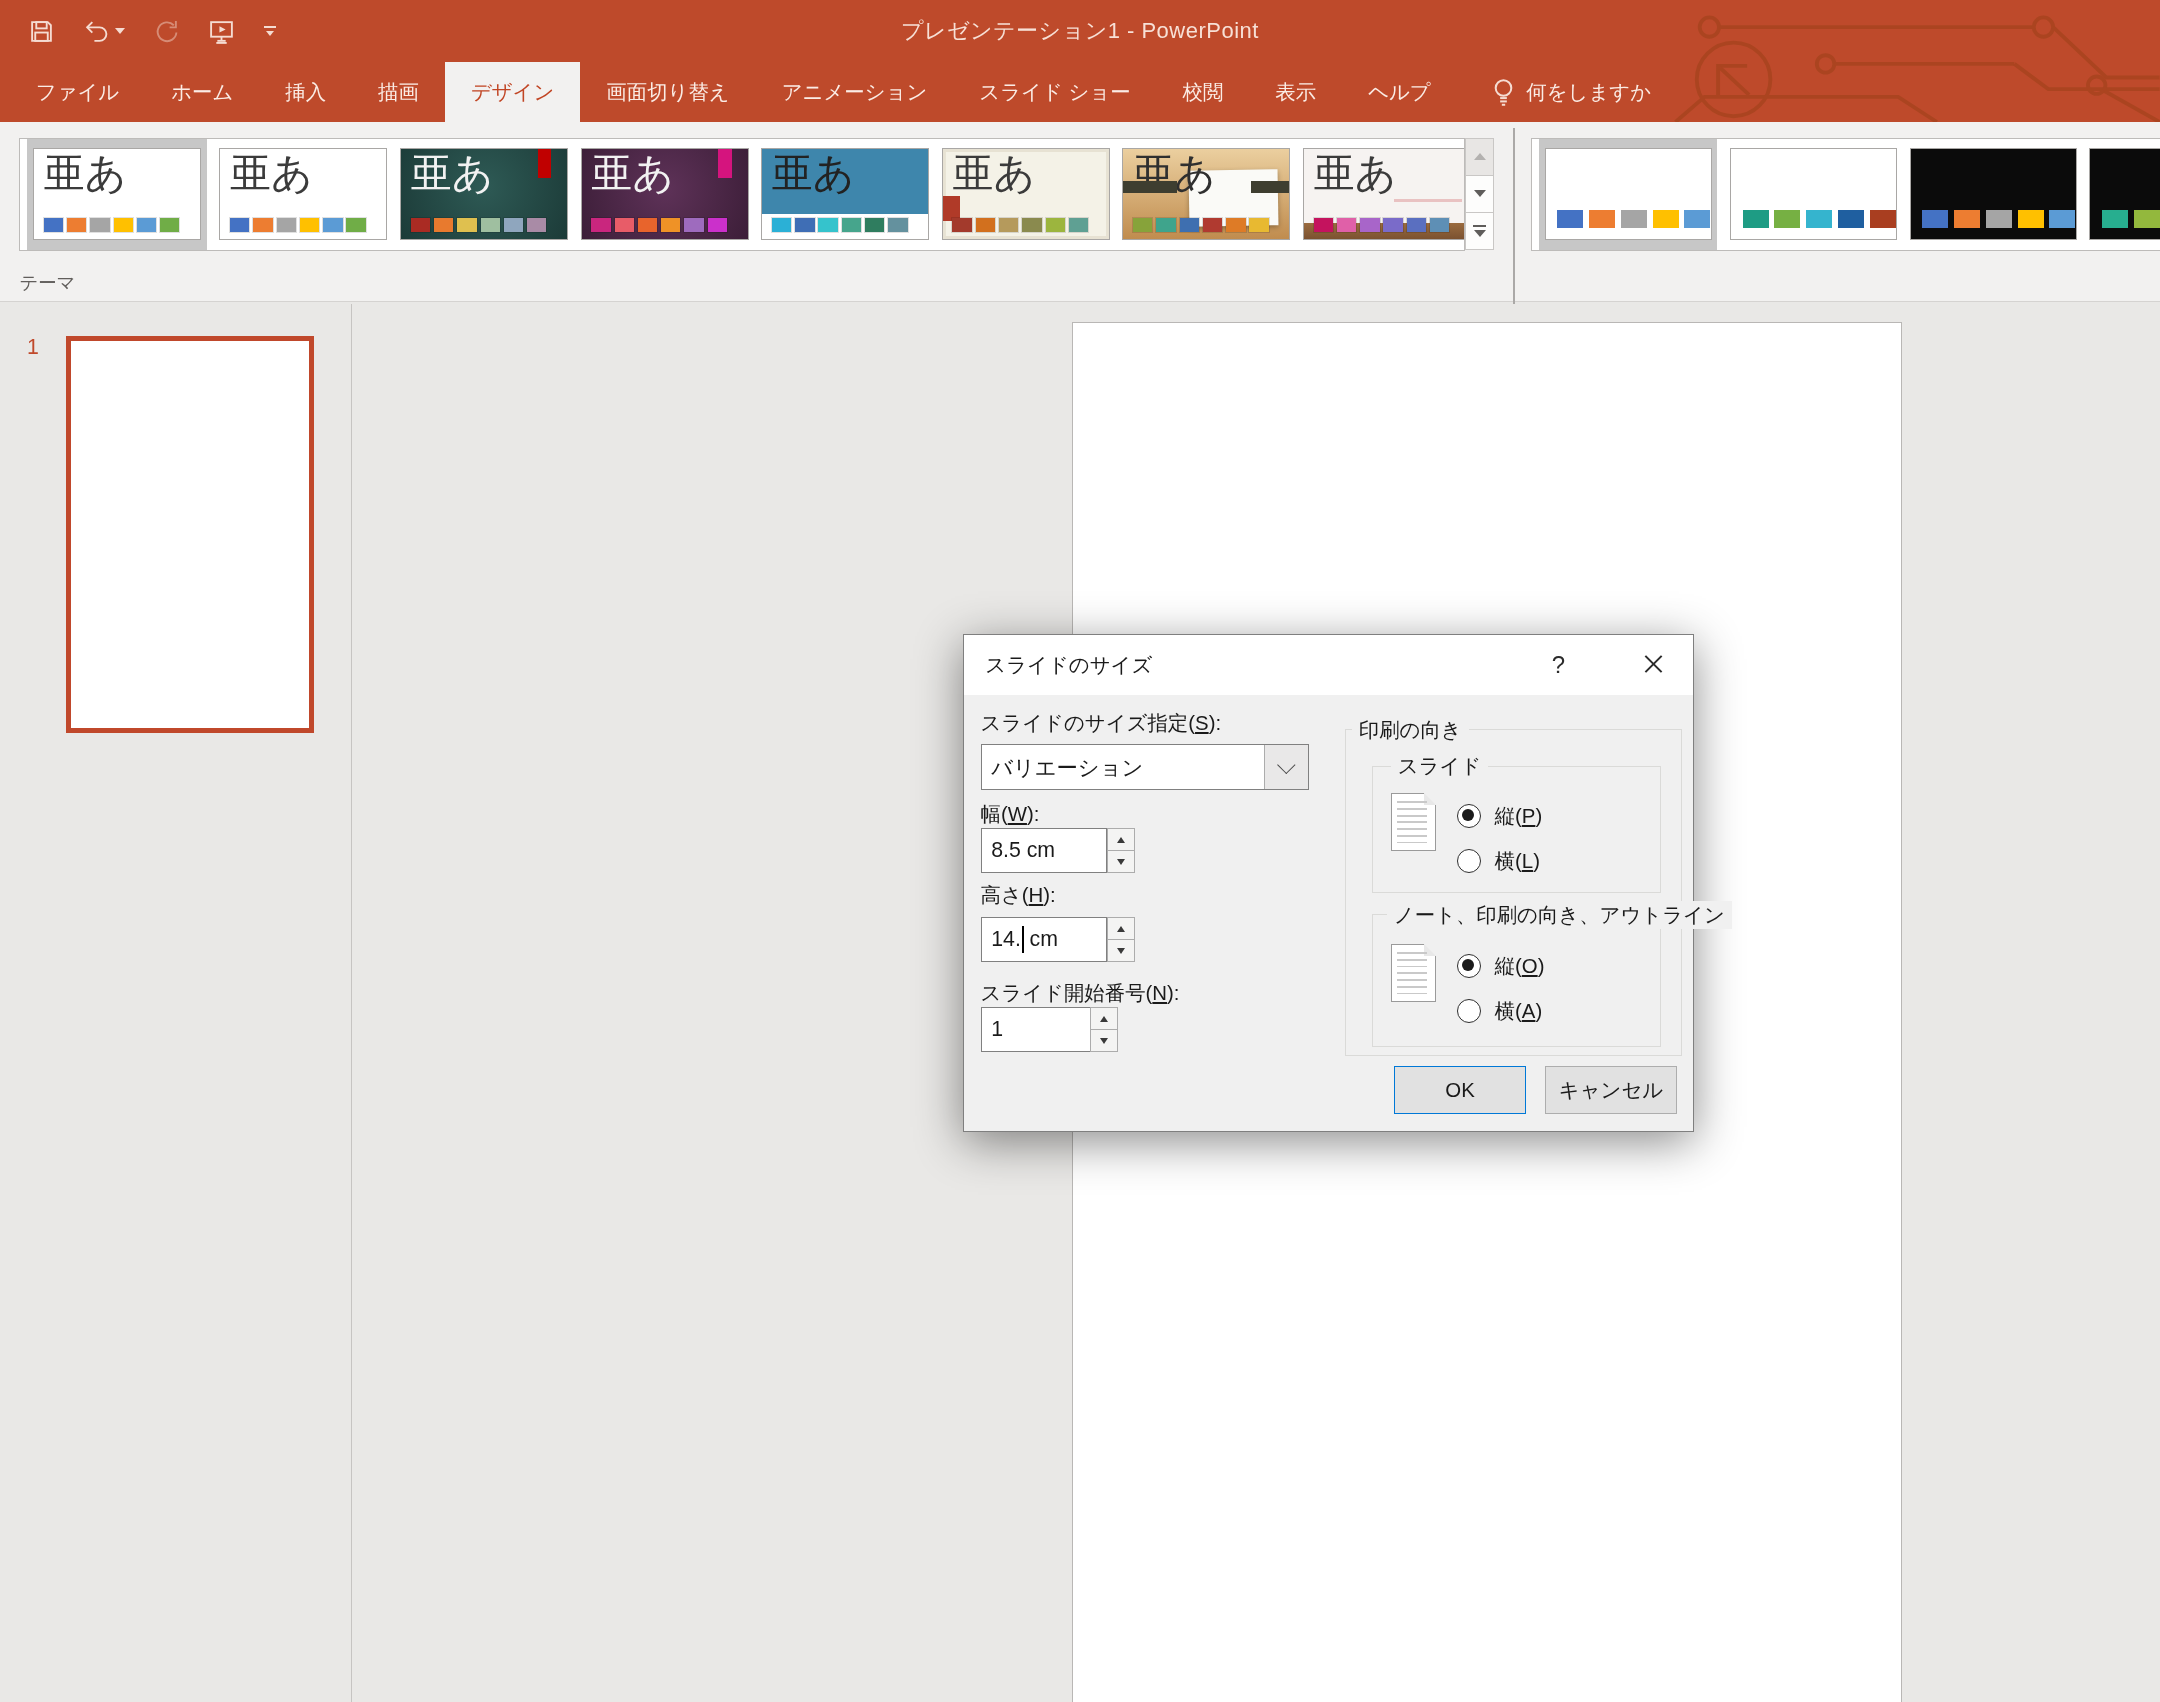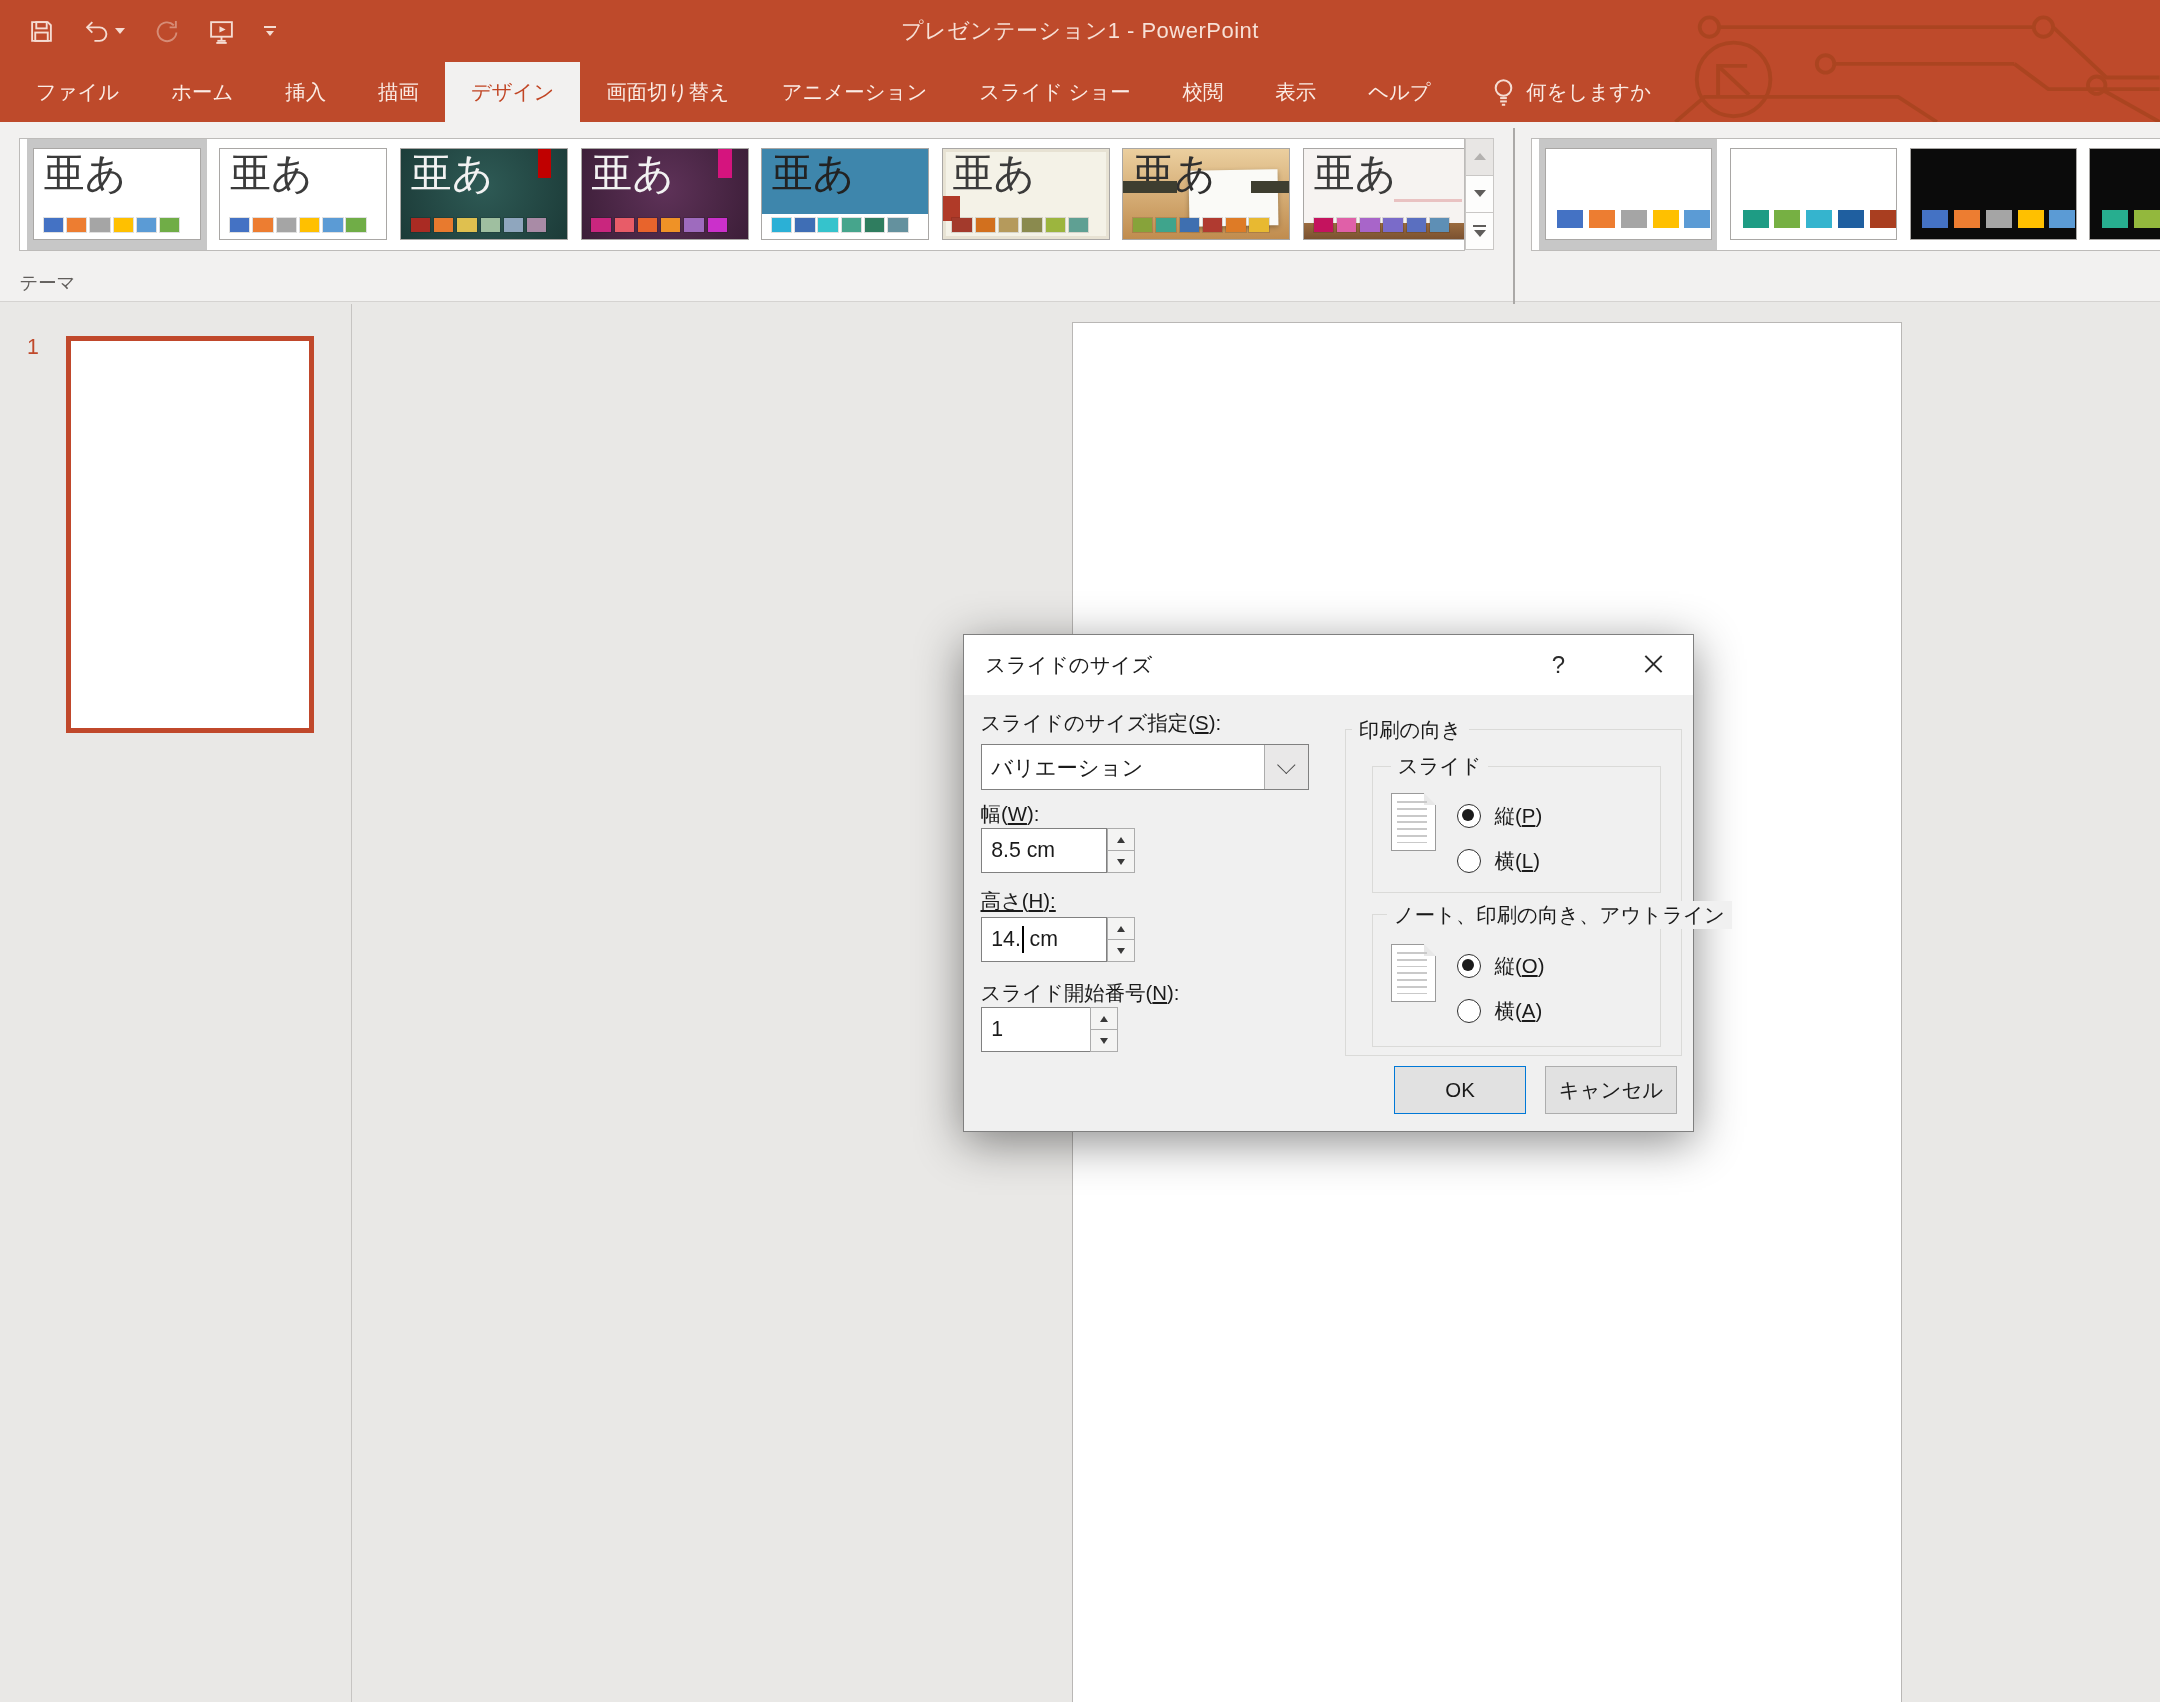--- a/index.html
+++ b/index.html
@@ -407,21 +407,21 @@
       </div>
     <div class="spin" style="left:143px;top:193px;height:45px;">
       <span class="cell">
           <span class="tri su"></span>
         </span>
       <span class="cell">
           <span class="tri sd"></span>
         </span>
     </div>
 
-    <div class="dlg-label" style="top:252px;text-decoration:underline;"><span>高さ(</span><span class="akey">H</span><span>):</span></div>
+    <div class="dlg-label" style="top:246px;"><span>高さ(</span><span class="akey">H</span><span>):</span></div>
     <div class="txtbox" style="left:16.5px;top:282px;width:126px;height:45px;">
       <span>14.</span>
         <span class="caret"></span>
         <span class="unit">cm</span>
     </div>
     <div class="spin" style="left:143px;top:282px;height:45px;">
       <span class="cell">
           <span class="tri su"></span>
         </span>
       <span class="cell">

